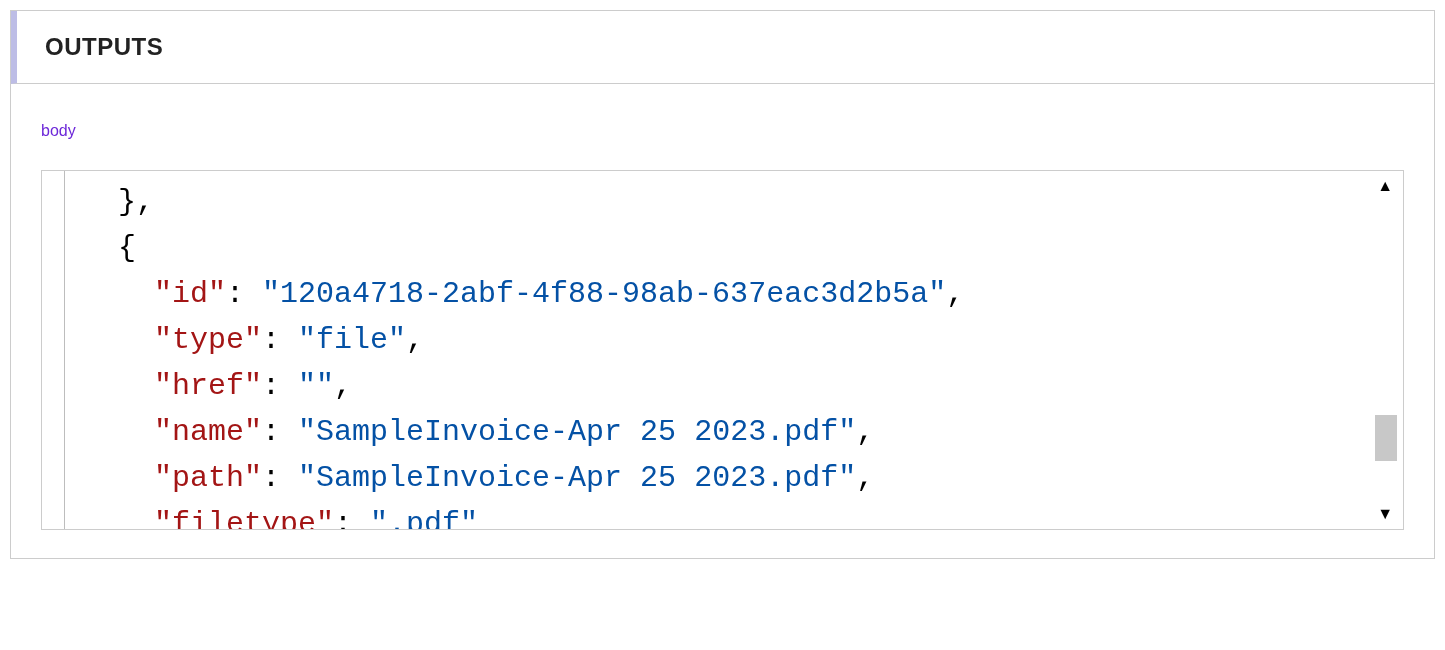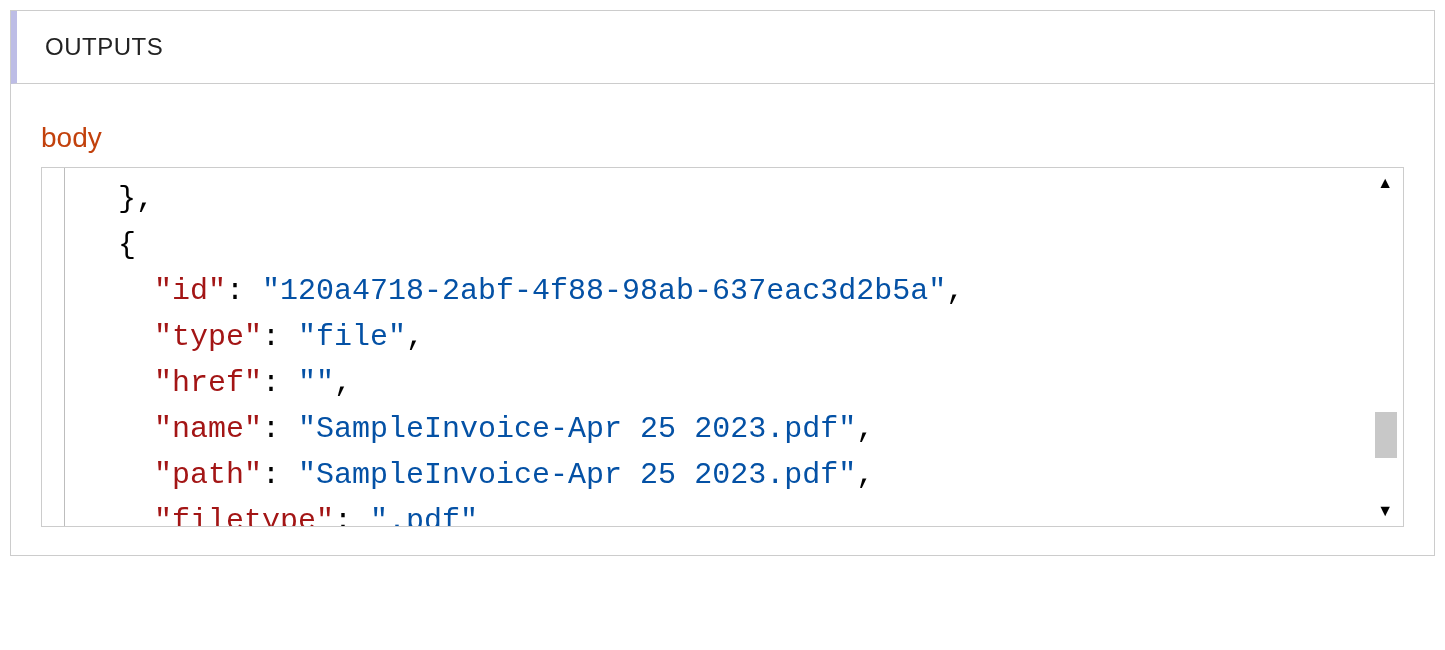--- a/index.html
+++ b/index.html
@@ -11,31 +11,31 @@
   }
   .card {
     border: 1px solid #ccc;
     background: #fff;
   }
   .header {
     border-bottom: 1px solid #ccc;
     border-left: 6px solid #bdbde6;
     padding: 22px 28px;
     font-size: 24px;
-    font-weight: 400;
+    font-weight: 700;
     letter-spacing: 0.5px;
     color: #222;
   }
   .body-section {
     padding: 38px 30px 28px 30px;
   }
   .body-label {
-    font-size: 28px;
-    color: #c2410c;
-    margin-bottom: 13px;
+    font-size: 16px;
+    color: #6d28d9;
+    margin-bottom: 30px;
   }
   .code-box {
     border: 1px solid #ccc;
     background: #fff;
     position: relative;
     height: 360px;
     overflow: hidden;
   }
   .code-gutter {
     position: absolute;

